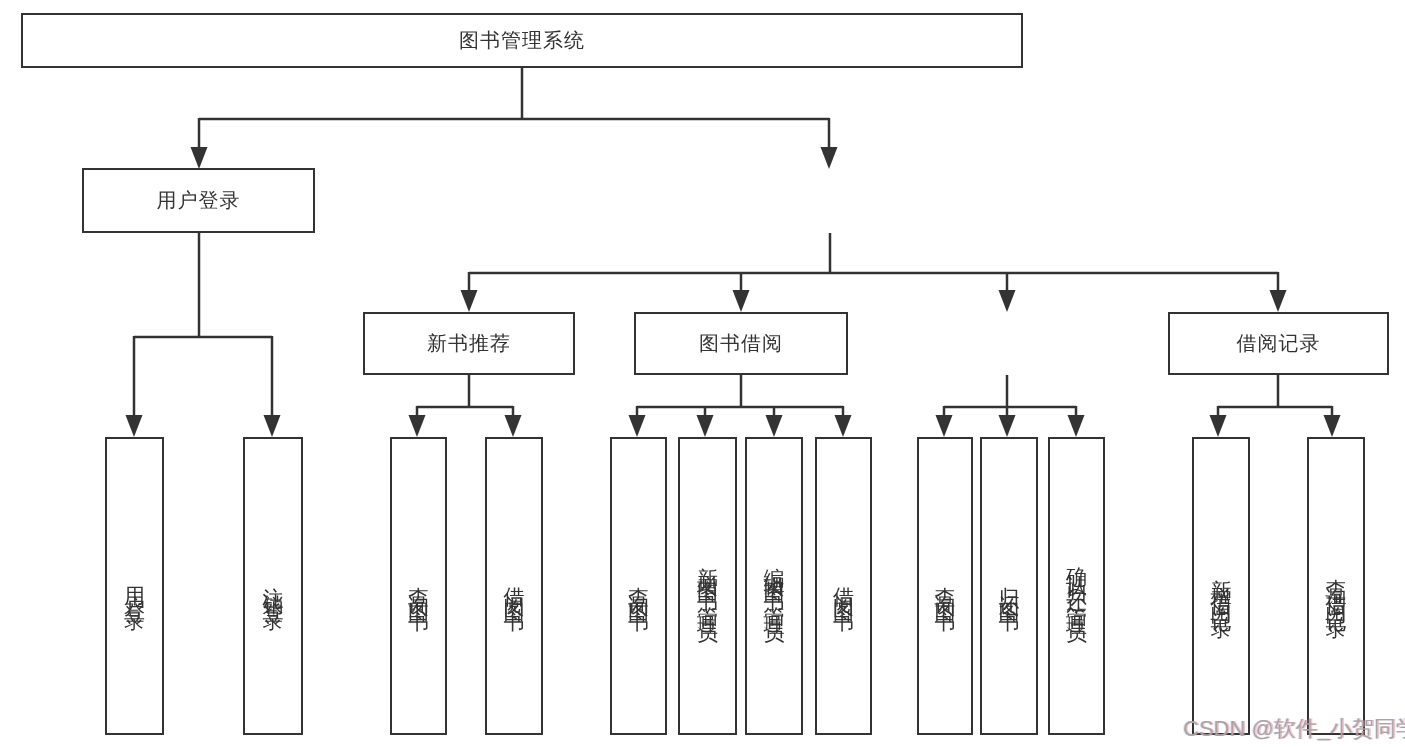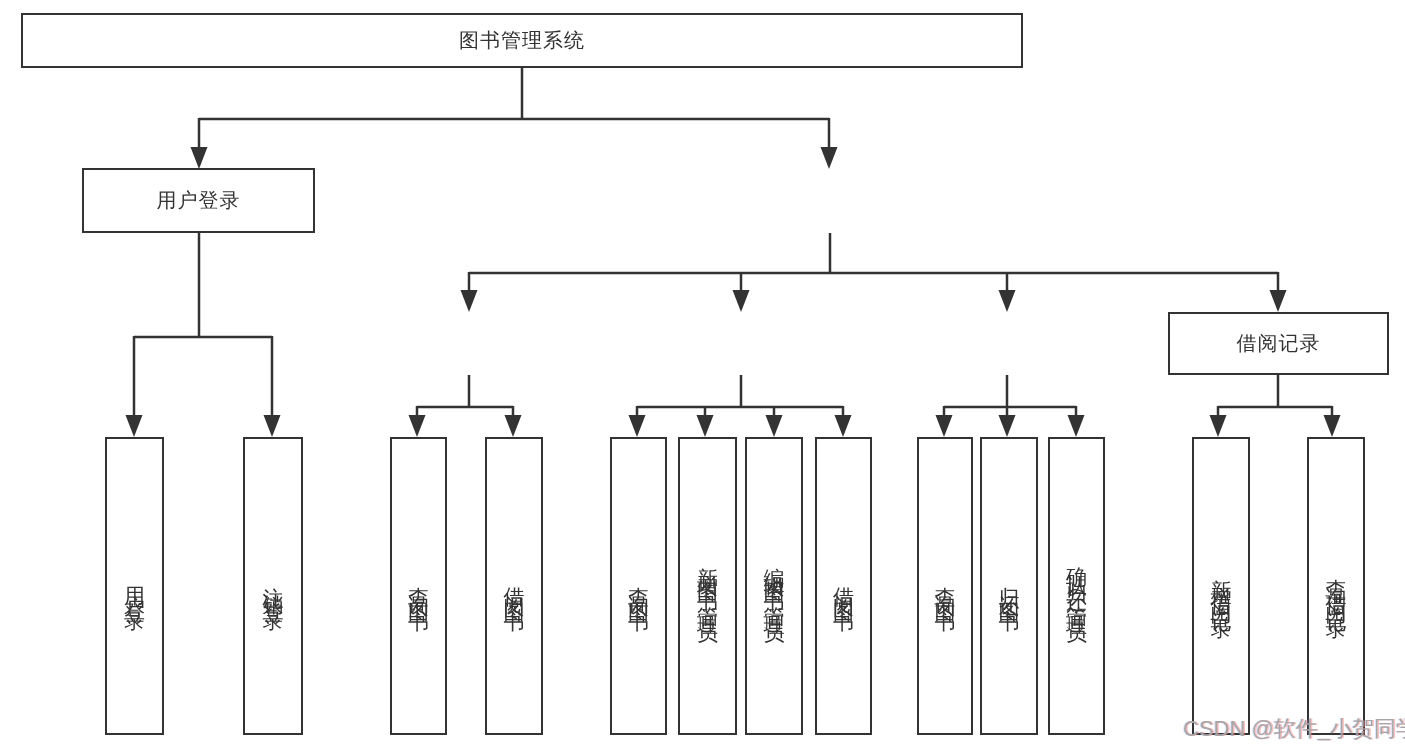--- a/index.html
+++ b/index.html
@@ -120,20 +120,26 @@
   </svg>
 
   <div class="box hbox" style="left:21px;top:13px;width:1002px;height:55px">
     <span>图书管理系统</span>
   </div>
 
   <div class="box hbox" style="left:82px;top:168px;width:233px;height:65px">
     <span>用户登录</span>
   </div>
 
+  <div class="box hbox" style="left:363px;top:312px;width:212px;height:63px">
+    <span>新书推荐</span>
+  </div>
+  <div class="box hbox" style="left:634px;top:312px;width:214px;height:63px">
+    <span>图书借阅</span>
+  </div>
   <div class="box hbox" style="left:1168px;top:312px;width:221px;height:63px">
     <span>借阅记录</span>
   </div>
 
   <div class="box vbox" style="left:105px;top:437px;width:59px;height:298px">
     <span>用户登录</span>
   </div>
   <div class="box vbox" style="left:243px;top:437px;width:60px;height:298px">
     <span>注销登录</span>
   </div>

